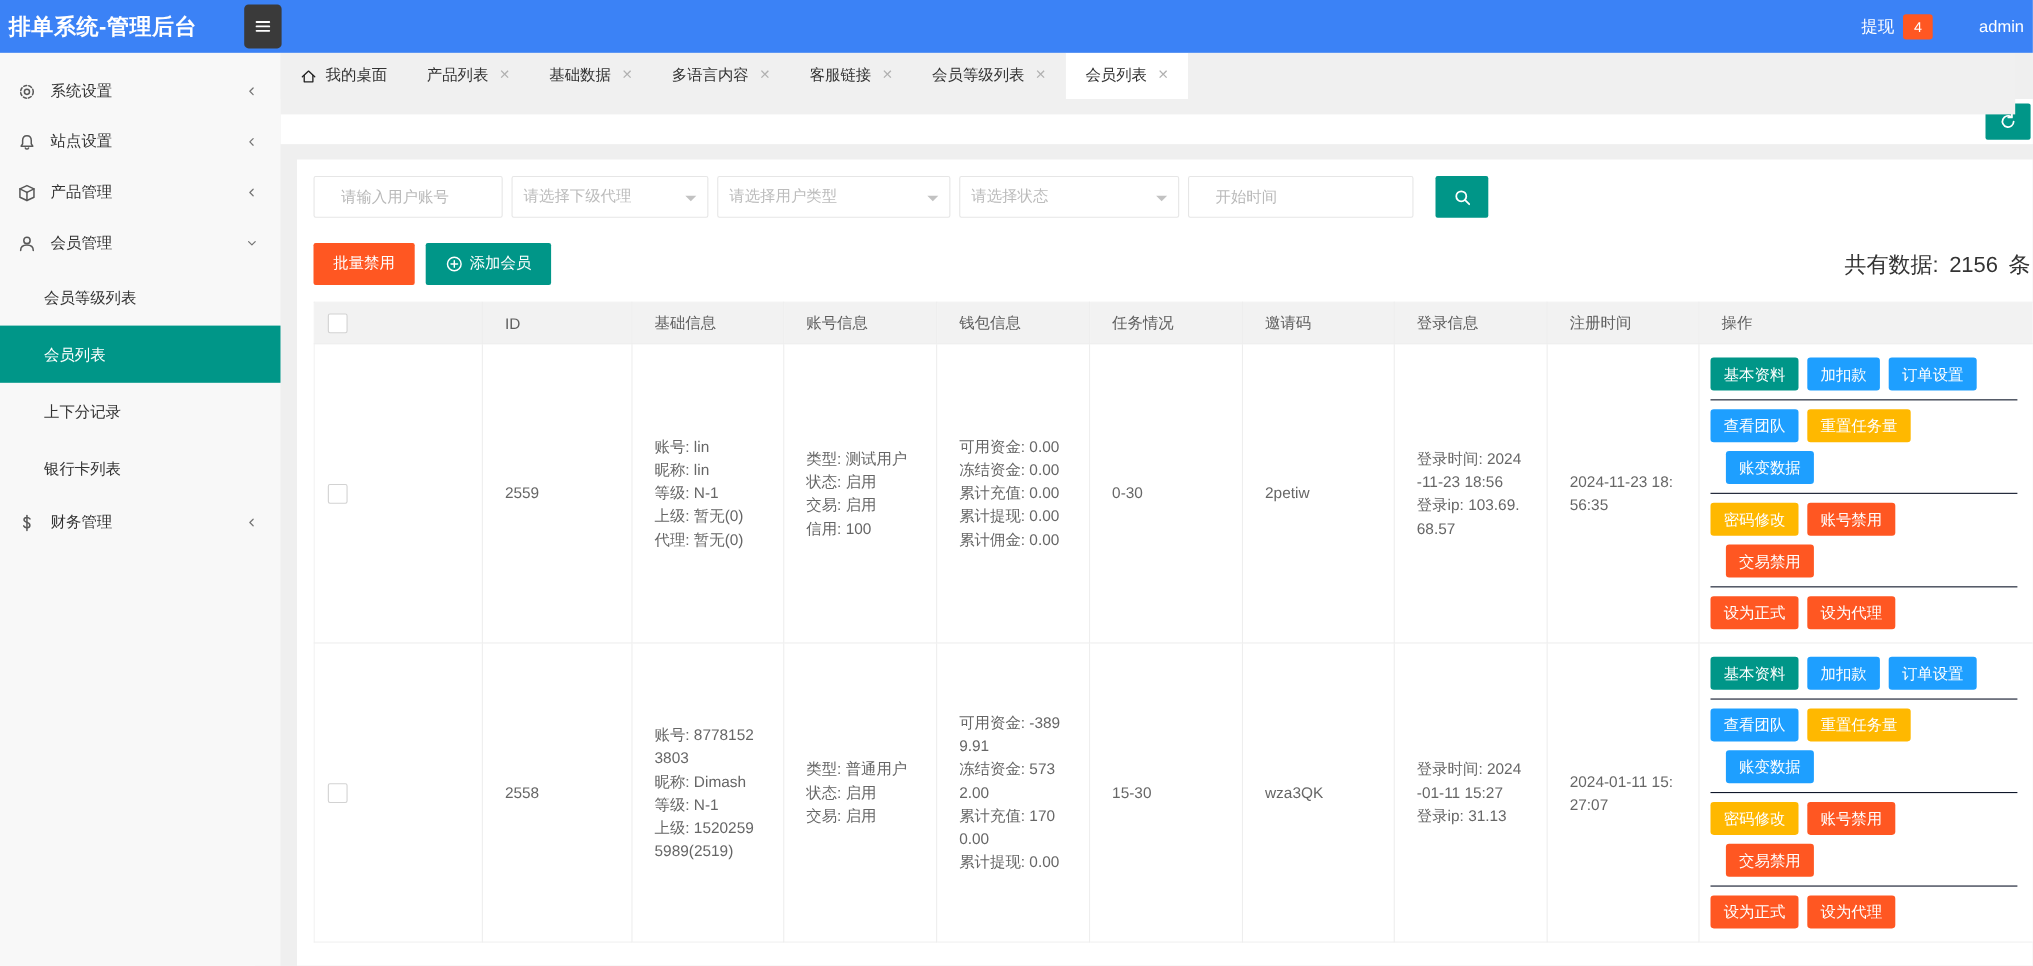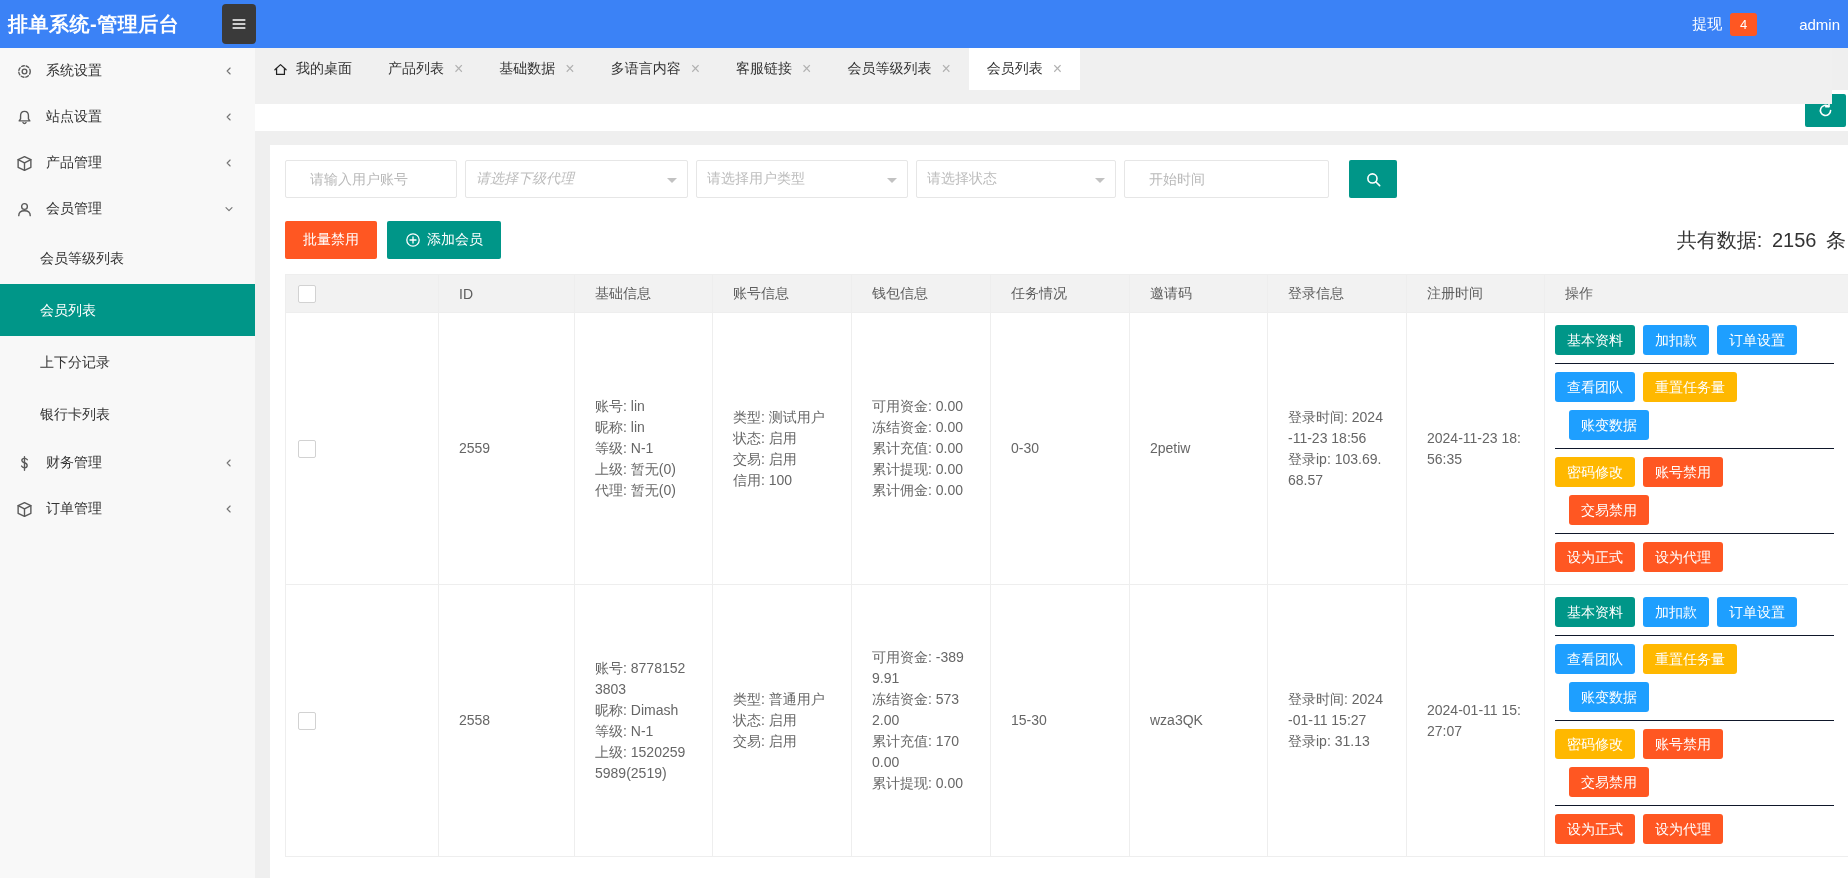--- a/index.html
+++ b/index.html
@@ -12,21 +12,21 @@
   .top-header { position:fixed; top:0; left:0; right:0; height:48px; background:#3b82f6; z-index:20; display:flex; align-items:center; }
   .logo { color:#fff; font-size:20px; font-weight:bold; padding-left:8px; width:216px; letter-spacing:.5px; }
   .burger { width:34px; height:40px; background:#3a3a3a; border-radius:4px; display:flex; align-items:center; justify-content:center; color:#fff; margin-left:6px; cursor:pointer; }
   .burger svg { width:18px; height:18px; stroke-width:1.6; }
   .header-right { margin-left:auto; display:flex; align-items:center; color:#fff; }
   .withdraw { font-size:15px; cursor:pointer; }
   .badge { background:#ff5722; color:#fff; border-radius:3px; min-width:27px; height:23px; line-height:23px; text-align:center; font-size:13px; margin-left:8px; padding:0 4px; cursor:pointer; }
   .admin { margin-left:42px; margin-right:8px; font-size:15px; cursor:pointer; }
 
   
-  .sidebar { position:fixed; top:48px; left:0; bottom:0; width:255px; background:#f8f8f8; z-index:10; }
+  .sidebar { position:fixed; top:48px; left:0; bottom:0; width:255px; background:#f8f8f8; padding-top:12px; z-index:10; }
   .side-item { height:46px; display:flex; align-items:center; padding:0 20px 0 16px; cursor:pointer; color:#333; }
   .side-icon { color:#595959; } .side-icon svg { width:17px; height:17px; }
   .side-label { margin-left:13px; }
   .chev { margin-left:auto; color:#757575; } .chev svg { width:12px; height:12px; stroke-width:1.5; }
   .side-sub { height:52px; line-height:52px; padding-left:40px; cursor:pointer; color:#333; }
   .side-sub.active { background:#009688; color:#fff; }
 
   
   .tabbar { position:fixed; top:48px; left:255px; right:16px; height:56px; background:#f0f0f0; display:flex; z-index:9; }
   .tab { display:flex; align-items:center; height:42px; padding:0 18px; cursor:pointer; color:#333; white-space:nowrap; }
@@ -42,21 +42,21 @@
   
   .main { position:fixed; top:131px; left:255px; right:0; bottom:0; background:#efefef; padding:14px 0 0 15px; overflow:hidden; }
   .card { background:#fff; min-height:733px; padding:15px 0 20px 15px; }
 
   .filter-row { display:flex; align-items:center; }
   .f-input { height:38px; border:1px solid #e6e6e6; border-radius:2px; padding:0 24px; font-size:14px; color:#333; outline:none; margin-right:8px; font-family:inherit; background:#fff; }
   .f-input::placeholder { color:#b9b9b9; }
   .w-account { width:172px; }
   .f-select { height:38px; border:1px solid #e6e6e6; border-radius:2px; background:#fff; display:flex; align-items:center; padding:0 30px 0 10px; position:relative; color:#bcbcbc; margin-right:8px; cursor:pointer; }
   .f-select .caret { position:absolute; right:10px; top:17px; width:0; height:0; border:5px solid transparent; border-top-color:#c2c2c2; }
-  .w-agent { width:223px;font-style:italic; } .w-type { width:212px; } .w-status { width:200px; } .w-date { width:205px; }
+  .w-agent { width:179px; } .w-type { width:212px; } .w-status { width:200px; } .w-date { width:205px; }
   .search-btn { width:48px; height:38px; background:#009688; border:none; border-radius:2px; color:#fff; margin-left:12px; display:flex; align-items:center; justify-content:center; cursor:pointer; }
   .search-btn svg { width:17px; height:17px; stroke-width:1.5; }
 
   .action-row { display:flex; align-items:center; margin-top:23px; padding-right:2px; }
   .btn { height:38px; border:none; border-radius:2px; color:#fff; font-size:14px; padding:12px 18px; cursor:pointer; display:flex; align-items:center; font-family:inherit; }
   .btn-danger { background:#ff5722; }
   .btn-primary { background:#009688; margin-left:10px; }
   .btn-primary .icon { margin-right:6px; } .btn-primary svg { width:16px; height:16px; }
   .summary { margin-left:auto; font-size:20px; color:#333; }
   .summary span { margin-left:4px; }
@@ -165,35 +165,20 @@
       <div class="side-sub">银行卡列表</div>
     </div>
     <div class="side-item">
       <span class="icon side-icon">
         <svg viewBox="0 0 16 16">
           <path d="M10.6 4.4 C10 3.6 9.2 3.2 8 3.2 C6.5 3.2 5.5 4 5.5 5.2 C5.5 8 10.5 6.6 10.5 9.8 C10.5 11.2 9.4 12 8 12 C6.6 12 5.7 11.4 5.2 10.4"></path>
           <line x1="8" y1="1.6" x2="8" y2="14.4"></line>
         </svg>
       </span>
       <span class="side-label">财务管理</span>
-      <span class="icon chev">
-        <svg viewBox="0 0 16 16">
-          <polyline points="9.5,4 5.5,8 9.5,12"></polyline>
-        </svg>
-      </span>
-    </div>
-    <div class="side-item">
-      <span class="icon side-icon">
-        <svg viewBox="0 0 16 16">
-          <path d="M8 1.6 L14 4.4 L14 11.6 L8 14.4 L2 11.6 L2 4.4 Z"></path>
-          <path d="M2 4.4 L8 7.4 L14 4.4"></path>
-          <path d="M8 7.4 L8 14.4"></path>
-        </svg>
-      </span>
-      <span class="side-label">订单管理</span>
       <span class="icon chev">
         <svg viewBox="0 0 16 16">
           <polyline points="9.5,4 5.5,8 9.5,12"></polyline>
         </svg>
       </span>
     </div>
   </aside>
 
 <div class="tabbar" id="tabbar">
     <div class="tab">

